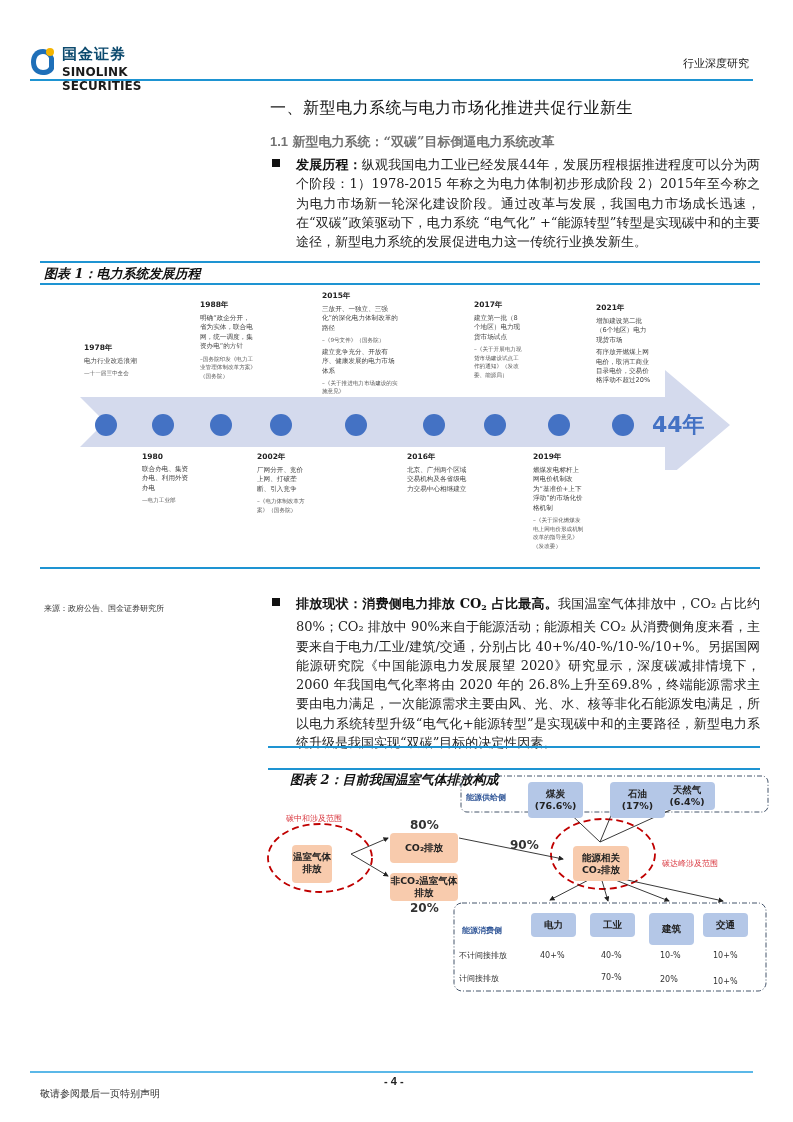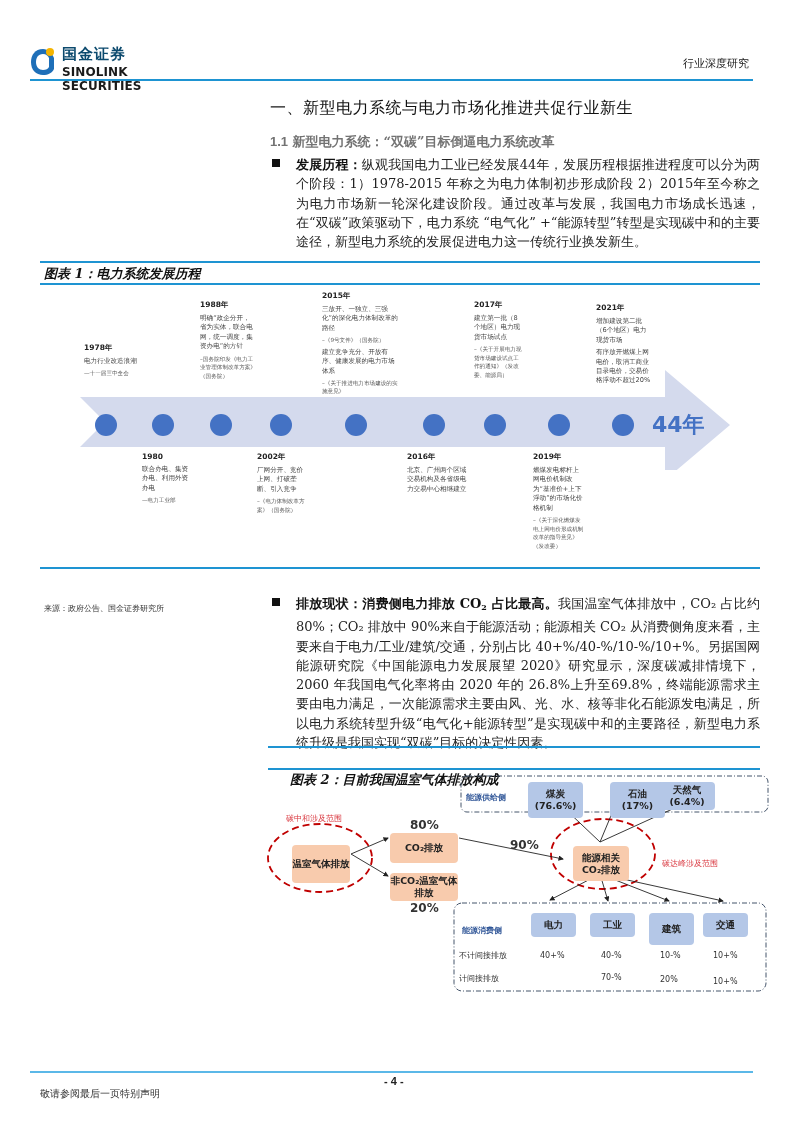--- a/index.html
+++ b/index.html
@@ -202,21 +202,21 @@
   <span><span>天然气</span><br><span>(6.4%)</span></span>
 </div>
 
 <div class="dg-red" style="left:286px; top:813px;">碳中和涉及范围</div>
 <div class="dg-red" style="left:662px; top:858px;">碳达峰涉及范围</div>
 
 <div class="dg-pct" style="left:410px; top:818px;">80%</div>
 <div class="dg-pct" style="left:510px; top:838px;">90%</div>
 <div class="dg-pct" style="left:410px; top:901px;">20%</div>
 
-<div class="orange-box" style="left:292px; top:845px; width:58px; height:38px;">温室气体排放</div>
+<div class="orange-box" style="left:292px; top:845px; width:40px; height:38px;font-family:Liberation Mono, monospace;">温室气体排放</div>
 <div class="orange-box" style="left:390px; top:833px; width:68px; height:30px;text-align:center;">CO₂排放</div>
 <div class="orange-box" style="left:390px; top:873px; width:68px; height:28px;">非CO₂温室气体排放</div>
 <div class="orange-box" style="left:573px; top:846px; width:56px; height:35px;">能源相关CO₂排放</div>
 
 <div class="dg-blue" style="left:462px; top:925px;">能源消费侧</div>
 <div class="blue-box" style="left:531px; top:913px; width:45px; height:24px;">电力</div>
 <div class="blue-box" style="left:590px; top:913px; width:45px; height:24px;">工业</div>
 <div class="blue-box" style="left:649px; top:913px; width:45px; height:32px;">建筑</div>
 <div class="blue-box" style="left:703px; top:913px; width:45px; height:24px;">交通</div>
 

